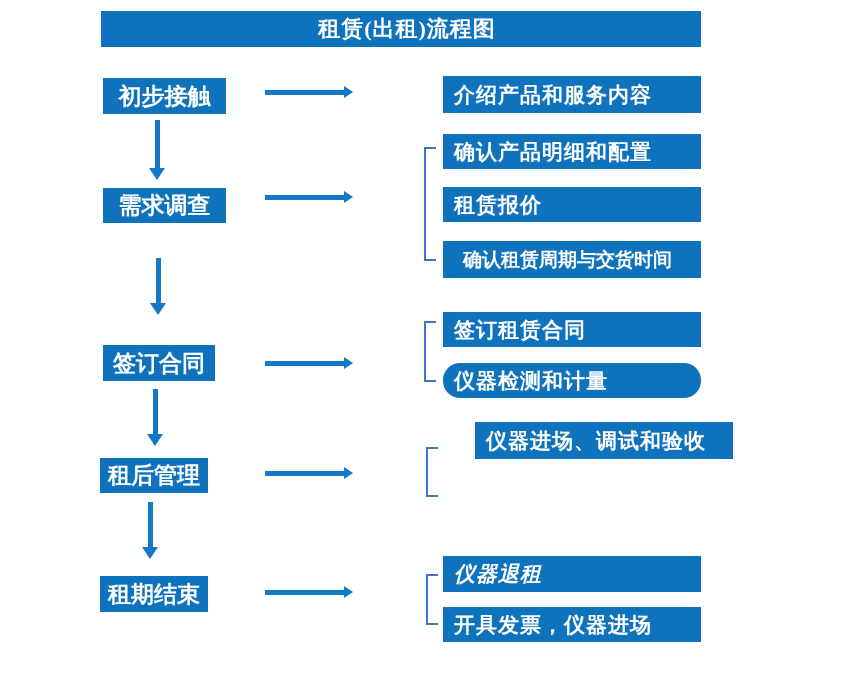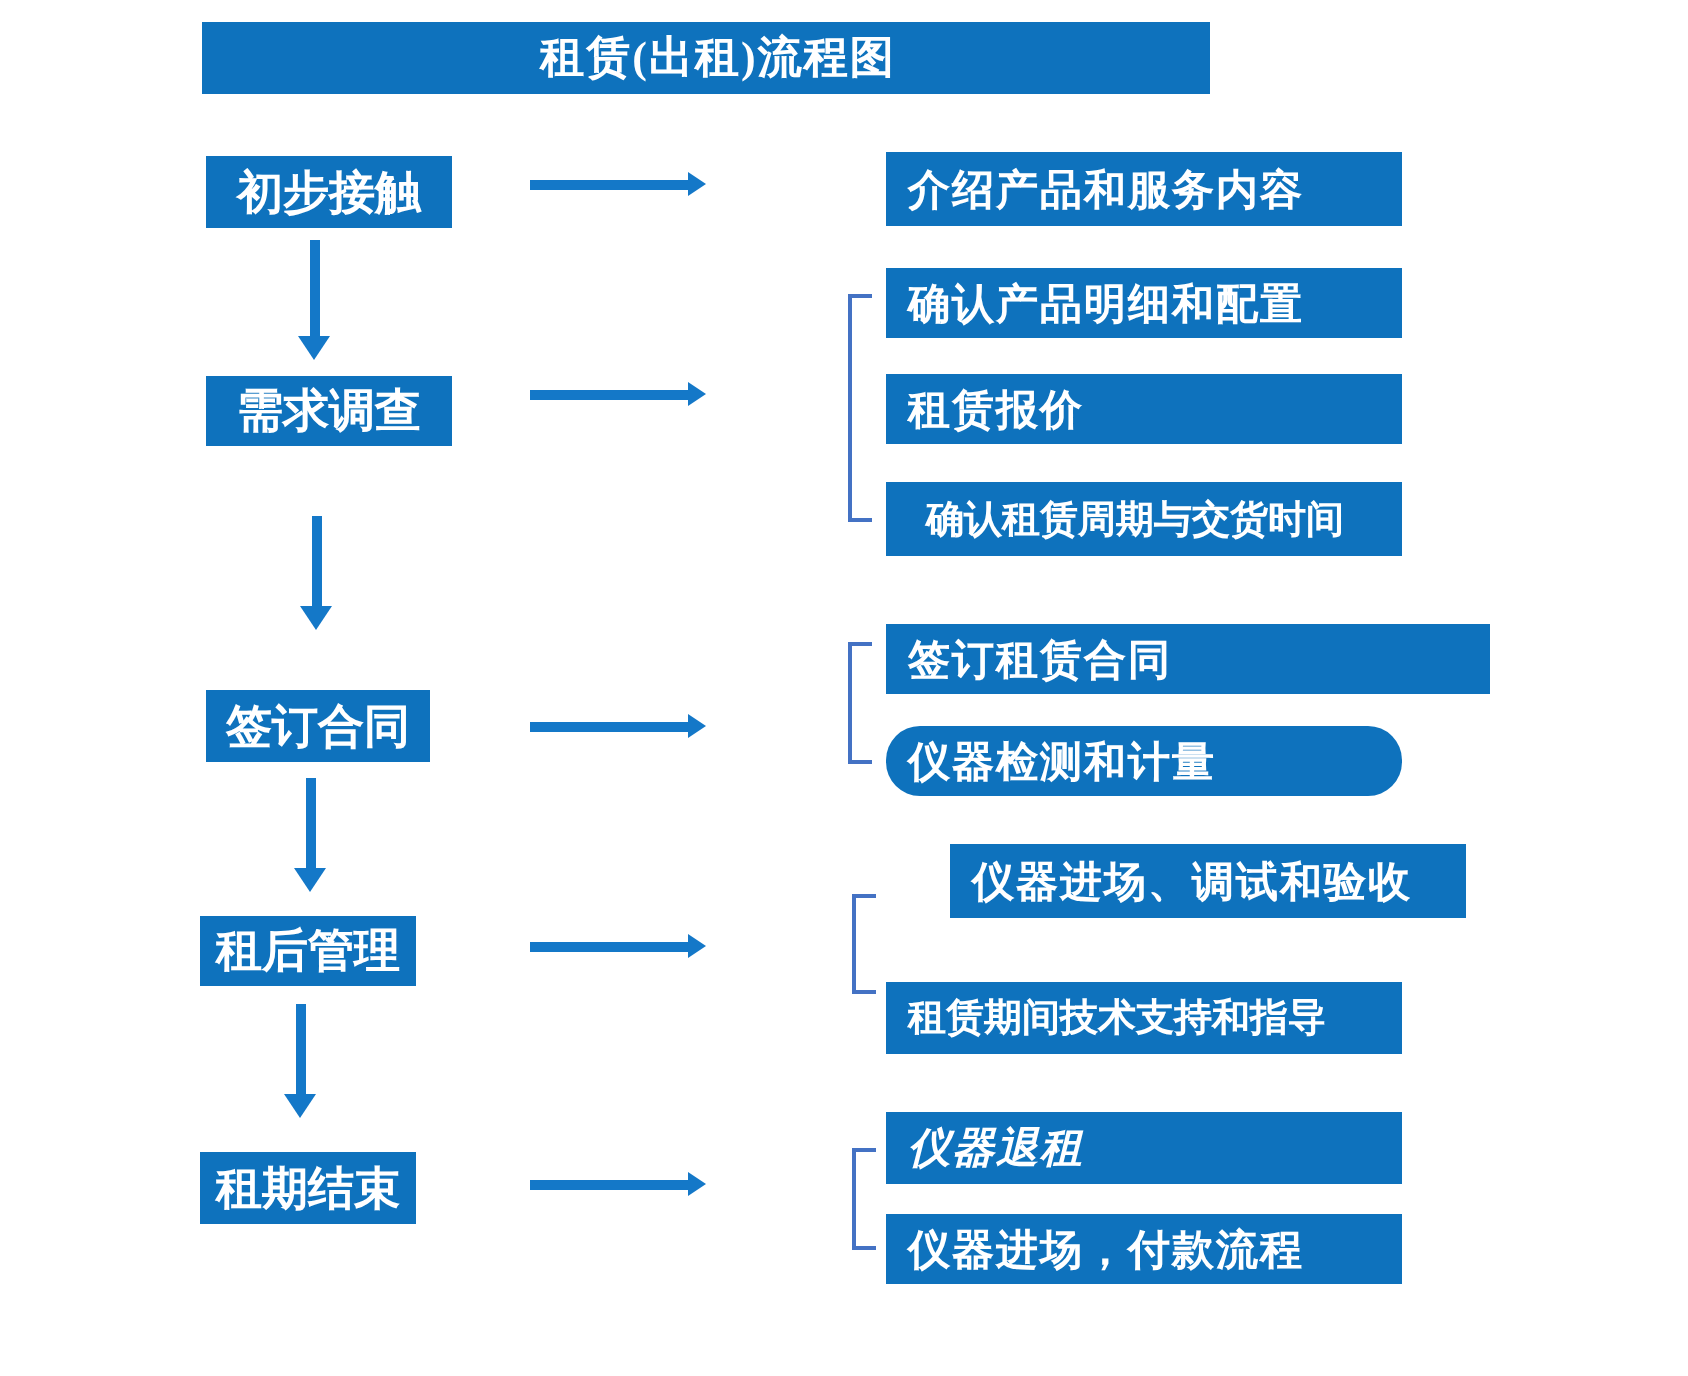--- a/index.html
+++ b/index.html
@@ -38,38 +38,37 @@
     border-left:2px solid var(--bracket);
     border-top:2px solid var(--bracket);
     border-bottom:2px solid var(--bracket);
   }
 </style>
 </head>
 <body>
 
 <div class="canvas">
 
-  <div class="bluebox titlebar" style="left:101px;top:11px;width:504px;height:36px;padding-left:12px;">租赁(出租)流程图</div>
+  <div class="bluebox titlebar" style="left:101px;top:11px;width:600px;height:36px;padding-left:12px;">租赁(出租)流程图</div>
 
   <div class="bluebox stage" style="left:103px;top:78px;width:123px;height:36px;">初步接触</div>
   <div class="bluebox stage" style="left:103px;top:188px;width:123px;height:35px;">需求调查</div>
   <div class="bluebox stage" style="left:103px;top:345px;width:112px;height:36px;">签订合同</div>
   <div class="bluebox stage" style="left:100px;top:458px;width:108px;height:35px;">租后管理</div>
   <div class="bluebox stage" style="left:100px;top:576px;width:108px;height:36px;">租期结束</div>
 
   <div class="bluebox detail" style="left:443px;top:76px;width:258px;height:37px;">介绍产品和服务内容</div>
   <div class="bluebox detail" style="left:443px;top:134px;width:258px;height:35px;">确认产品明细和配置</div>
   <div class="bluebox detail" style="left:443px;top:187px;width:258px;height:35px;">租赁报价</div>
   <div class="bluebox detail small" style="left:443px;top:241px;width:258px;height:37px;padding-left:20px;">确认租赁周期与交货时间</div>
-  <div class="bluebox detail" style="left:443px;top:312px;width:302px;height:35px;">签订租赁合同</div>
+  <div class="bluebox detail" style="left:443px;top:312px;width:258px;height:35px;">签订租赁合同</div>
   <div class="bluebox detail" style="left:443px;top:363px;width:258px;height:35px;border-radius:17px;">仪器检测和计量</div>
   <div class="bluebox detail" style="left:443px;top:422px;width:258px;height:37px;margin-left:32px;">仪器进场、调试和验收</div>
-  <div class="bluebox detail small" style="left:443px;top:491px;width:258px;height:36px;">租赁期间技术支持和指导</div>
   <div class="bluebox detail" style="left:443px;top:556px;width:258px;height:36px;font-style:italic;">仪器退租</div>
-  <div class="bluebox detail" style="left:443px;top:607px;width:258px;height:35px;">仪器进场，付款流程</div>
+  <div class="bluebox detail" style="left:443px;top:607px;width:258px;height:35px;">开具发票，仪器进场</div>
 
   <div class="harrow" style="left:265px;top:86px;width:88px;">
     <div class="shaft"></div>
     <div class="head"></div>
   </div>
   <div class="harrow" style="left:265px;top:191px;width:88px;">
     <div class="shaft"></div>
     <div class="head"></div>
   </div>
   <div class="harrow" style="left:265px;top:357px;width:88px;">

